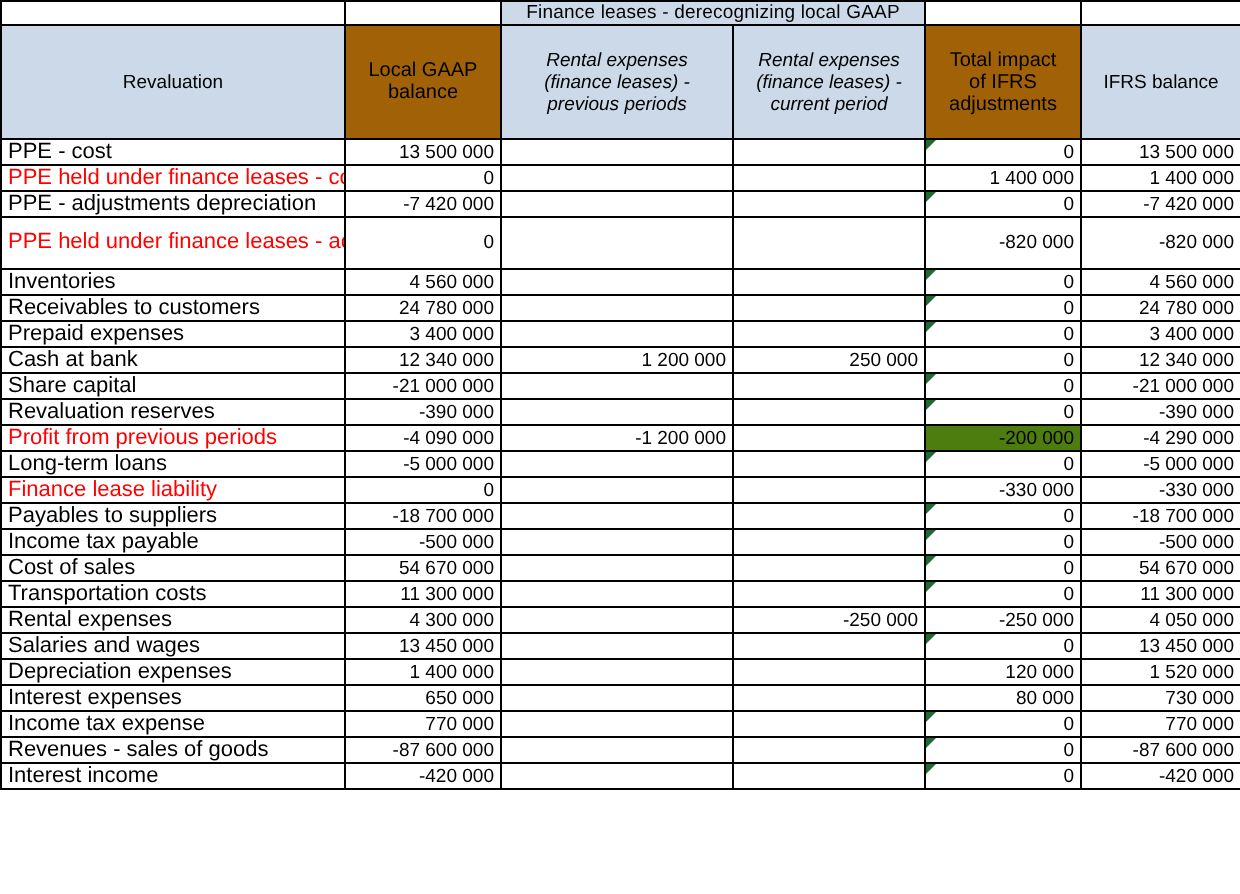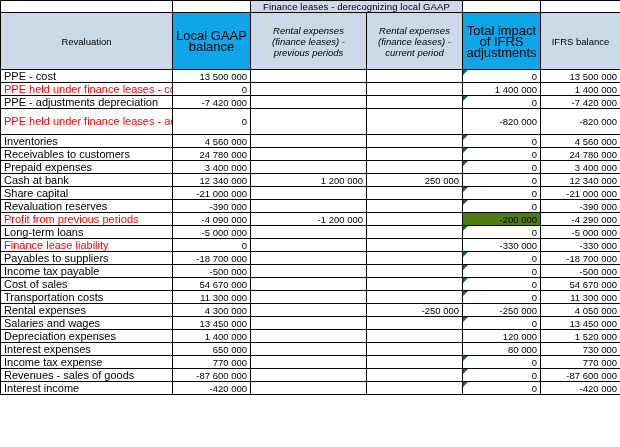--- a/index.html
+++ b/index.html
@@ -48,21 +48,21 @@
     background: #ccd9e8;
     font-size: 9.5px;
     text-align: center;
     font-weight: normal;
     letter-spacing: 0.1px;
   }
   td.blank-top { border: none; background: #ffffff; }
 
   tr.head-row td { height: 57px; text-align: center; white-space: normal; }
   td.h-light { background: #ccd9e8; font-weight: bold; font-size: 9.5px; }
-  td.h-dark  { background: #0ea5e9; font-weight: bold; font-size: 13px; }
+  td.h-dark  { background: #a16207; font-weight: bold; font-size: 10px; }
   td.h-ital  { background: #ccd9e8; font-style: italic; font-weight: bold; font-size: 9.5px; }
 
   
   tr.data-row td { height: 13px; }
   tr.data-row.tall td { height: 26px; }
   td.desc { text-align: left; white-space: normal; font-size: 11px; }
   td.desc.red { color: #ff0000; }
   td.num  { text-align: right; font-size: 9.5px; }
 
   

